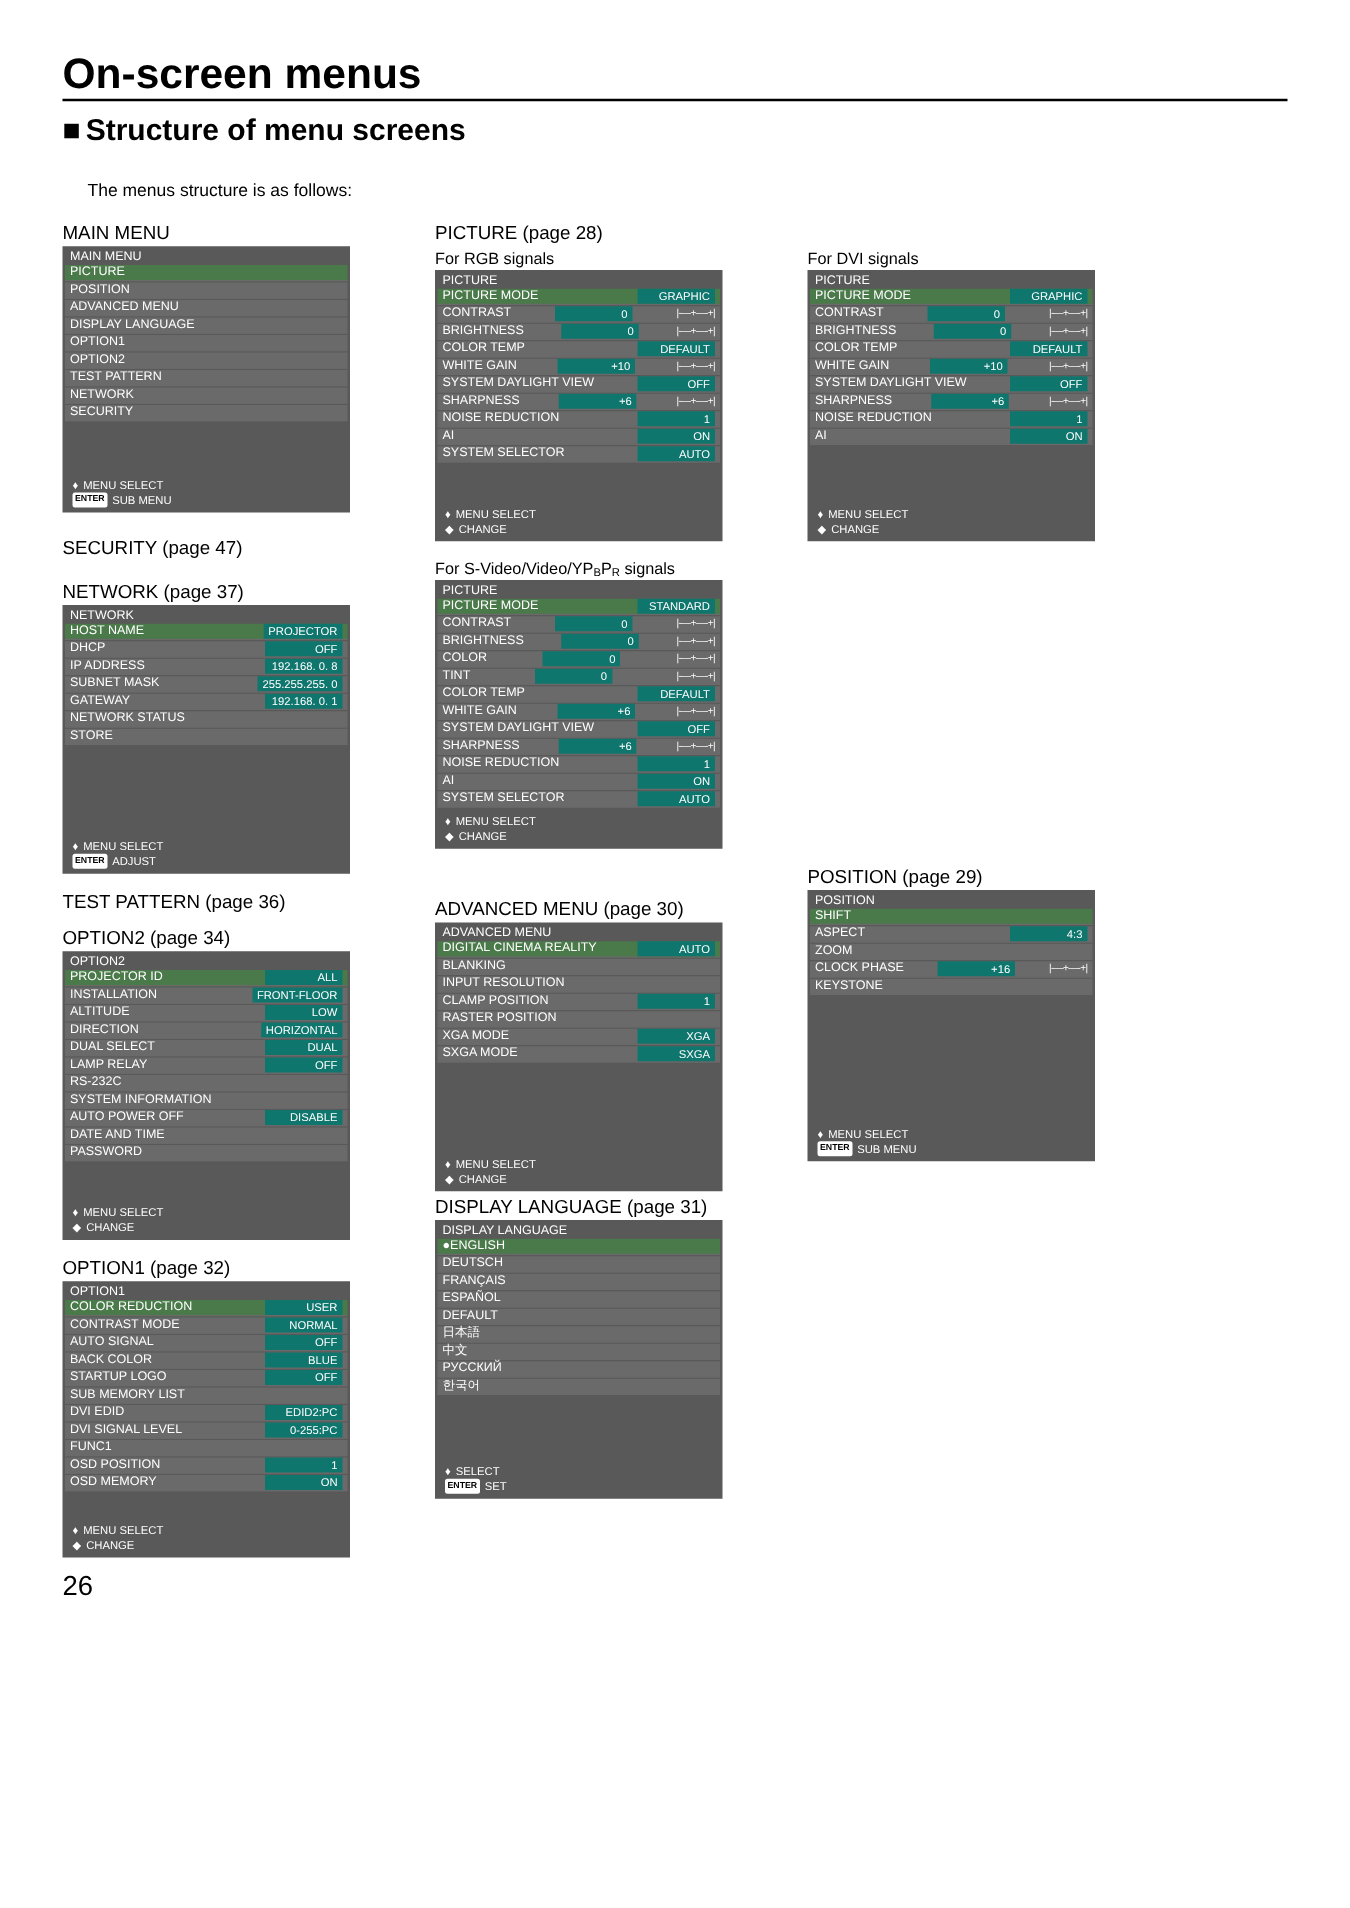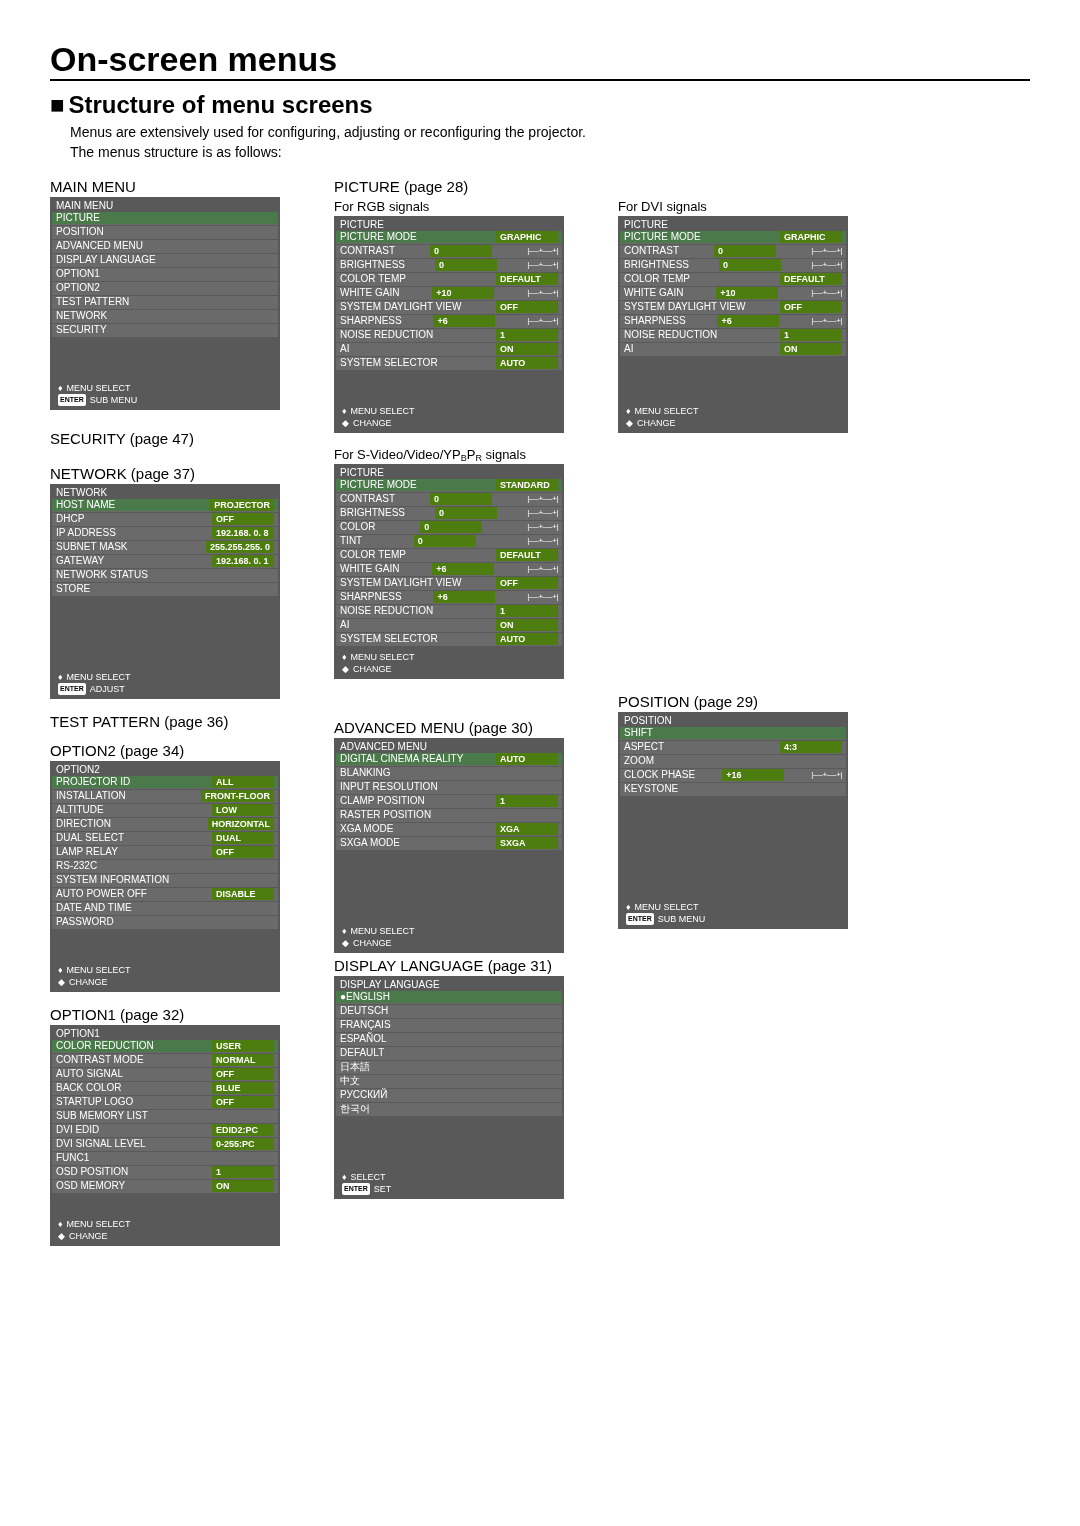--- a/index.html
+++ b/index.html
@@ -26,21 +26,21 @@
     content: "■";
     margin-right: 4px;
   }
   .intro {
     font-size: 14px;
     margin: 4px 0 10px 20px;
     line-height: 1.4;
   }
   .cols {
     display: flex;
-    gap: 24px;
+    gap: 38px;
   }
   .col {
     display: flex;
     flex-direction: column;
   }
   .col1 { width: 260px; }
   .col2 { width: 260px; }
   .col3 { width: 260px; }
   .section-label {
     font-size: 15px;
@@ -74,23 +74,22 @@
     background: #6a6a6a;
     margin-bottom: 1px;
   }
   .menu-row.sel {
     background: #4a7a4a;
   }
   .menu-row .val {
     font-size: 9px;
     padding: 0 4px;
     min-width: 54px;
-    text-align: left;
-    background: #4d7c0f;
-    font-weight: bold;
+    text-align: right;
+    background: #0f766e;
   }
   .menu-row .slider {
     font-size: 8px;
     letter-spacing: -0.5px;
   }
   .menu-footer {
     background: #595959;
     padding: 4px 6px 2px 6px;
     font-size: 9px;
     line-height: 12px;
@@ -108,21 +107,21 @@
     margin-top: 10px;
   }
   sub { font-size: 9px; vertical-align: baseline; position: relative; top: 2px;}
 </style>
 </head>
 <body>
 
 <h1>On-screen menus</h1>
 <h2>Structure of menu screens</h2>
 <div class="intro">
-  <span>Menus are extensively used for configuring, adjusting or reconfiguring the projector.</span><br>
+  <br>
   <span>The menus structure is as follows:</span>
 </div>
 
 <div class="cols">
 
   <div class="col col1">
     <div class="section-label">MAIN MENU</div>
     <div class="menu-box">
       <div class="menu-title">MAIN MENU</div>
       <div id="main-menu-rows">
@@ -326,20 +325,21 @@
             <span>♦</span>
             <span>MENU SELECT</span>
           </div>
         <div class="row">
             <span>◆</span>
             <span>CHANGE</span>
           </div>
       </div>
     </div>
 
+    <div class="page-number">26</div>
   </div>
 
   <div class="col col2">
     <div class="section-label">PICTURE (page 28)</div>
     <div class="sub-label">For RGB signals</div>
     <div class="menu-box">
       <div class="menu-title">PICTURE</div>
       <div id="picture-rgb-rows">
           <div class="menu-row sel">
             <span>PICTURE MODE</span>

